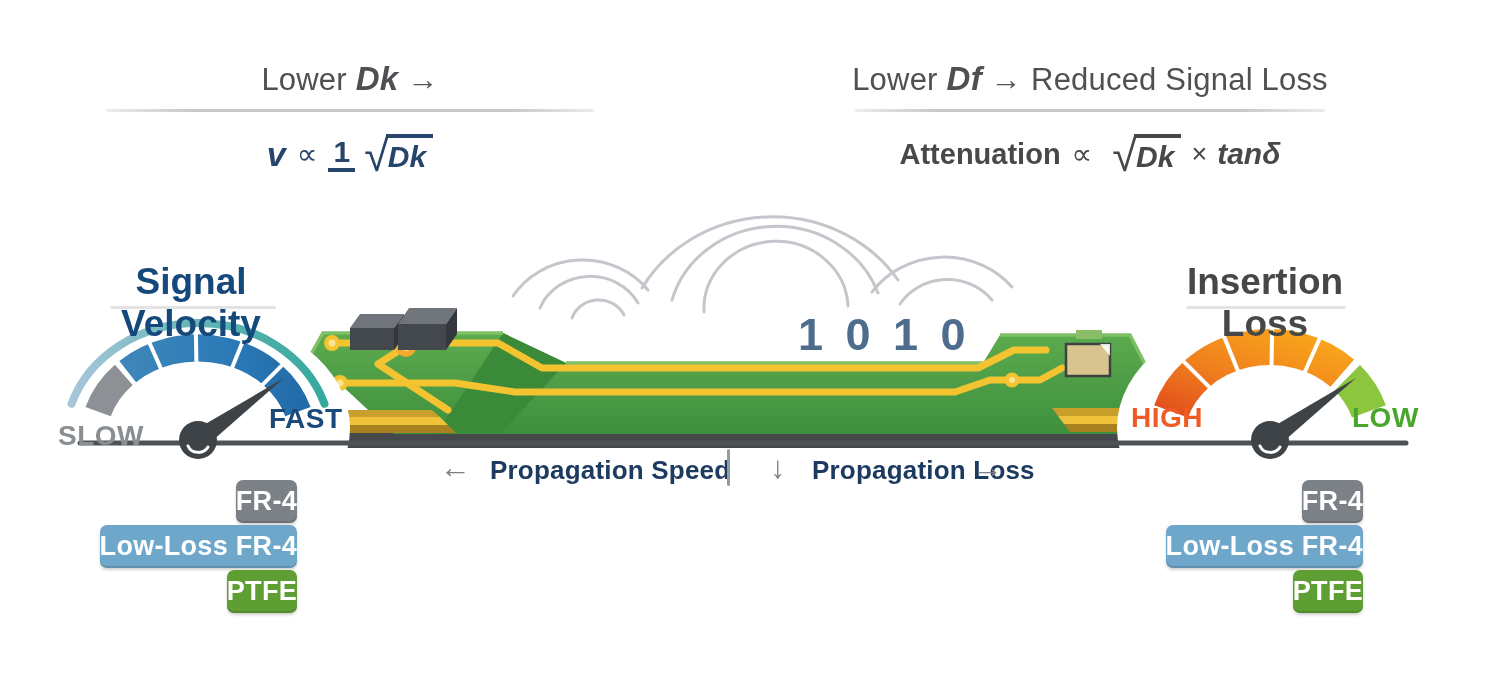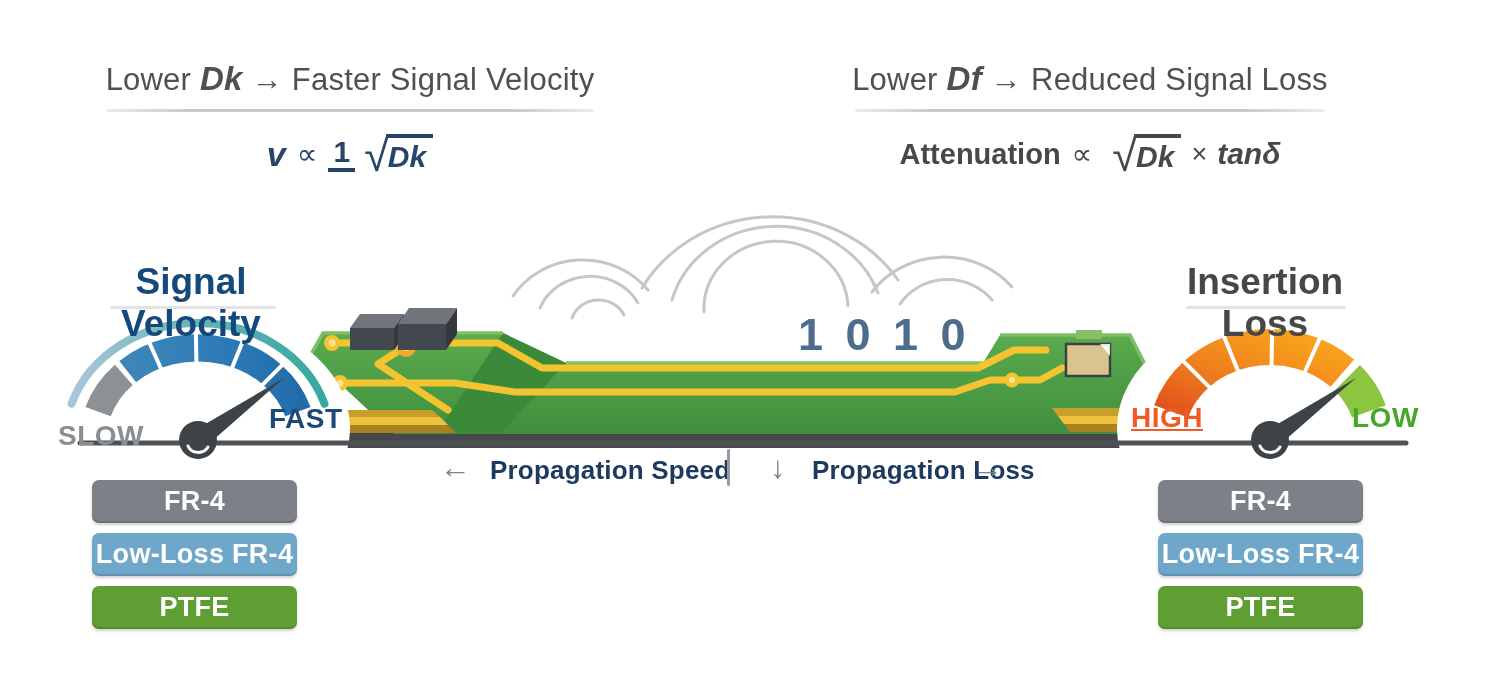--- a/index.html
+++ b/index.html
@@ -32,40 +32,40 @@
   
   .gtitle{position:absolute;font-size:37px;font-weight:700;text-align:center;}
   .gtitle-velocity{left:88px;top:261px;width:206px;color:#15497b;}
   .gtitle-loss{left:1166px;top:261px;width:198px;color:#47474a;}
   .gtitle-rule{position:absolute;height:3px;background:#e3e3e3;border-radius:2px;}
   .gtr-v{left:110px;top:306px;width:166px;}
   .gtr-i{left:1186px;top:306px;width:160px;}
   .scale{position:absolute;font-size:28px;font-weight:700;letter-spacing:.5px;}
   .scale-slow{left:58px;top:403px;color:#898e93;margin-top:17px;}
   .scale-fast{left:269px;top:403px;color:#1b4a7a;}
-  .scale-high{left:1131px;top:402px;color:#f05a24;text-decoration:underline;}
+  .scale-high{left:1131px;top:402px;color:#f05a24;}
   .scale-low{left:1352px;top:402px;color:#48a62a;}
 
   
   .digits{position:absolute;top:309px;font-size:45px;font-weight:700;color:#4e6d8d;letter-spacing:5px;}
   .digits-left{left:504px;}
   .digits-right{left:798px;}
 
   
   .axis-arrow{position:absolute;font-size:31px;font-weight:700;color:#7d8288;}
   .axis-label{position:absolute;font-size:26px;font-weight:700;color:#1d3a60;letter-spacing:.2px;}
   .ax-arrow-left{left:440px;top:450px;}
   .ax-label-left{left:490px;top:455px;}
   .axis-divider{position:absolute;left:727px;top:449px;width:3px;height:37px;background:#969ba1;border-radius:2px;}
   .ax-arrow-down{left:770px;top:450px;}
   .ax-label-right{left:812px;top:455px;}
   .ax-arrow-right{left:972px;top:450px;}
 
   
-  .badges{position:absolute;width:205px;display:flex;flex-direction:column;gap:10px;}
+  .badges{position:absolute;width:205px;display:flex;flex-direction:column;gap:2px;align-items:flex-end;}
   .badges-left{left:92px;top:480px;}
   .badges-right{left:1158px;top:480px;}
   .badge{height:43px;border-radius:7px;display:flex;align-items:center;justify-content:center;
          color:#fff;font-size:27px;font-weight:700;letter-spacing:.3px;
          box-shadow:0 2px 3px rgba(0,0,0,.18), inset 0 -2px 0 rgba(0,0,0,.12);}
 </style>
 </head>
 <body>
 
 <div class="stage">
@@ -197,21 +197,20 @@
         <path d="M1260,446 A11,10 0 0 0 1280,447" fill="none" stroke="#ffffff" stroke-width="3" stroke-linecap="round"></path>
       </g>
     </g>
   </svg>
 
   <div class="hdr hdr-left">
     <div class="headline">
       <span>Lower</span>
       <span class="var">Dk</span>
       <span class="arrow">→</span>
-      <span>Faster Signal Velocity</span>
     </div>
     <div class="rule rule-left"></div>
     <div class="formula formula-left">
       <span class="f-lhs">v</span>
       <span class="f-prop">∝</span>
       <span class="f-num">1</span>
       <span class="f-rad">√</span>
       <span class="f-radicand">Dk</span>
     </div>
   </div>

